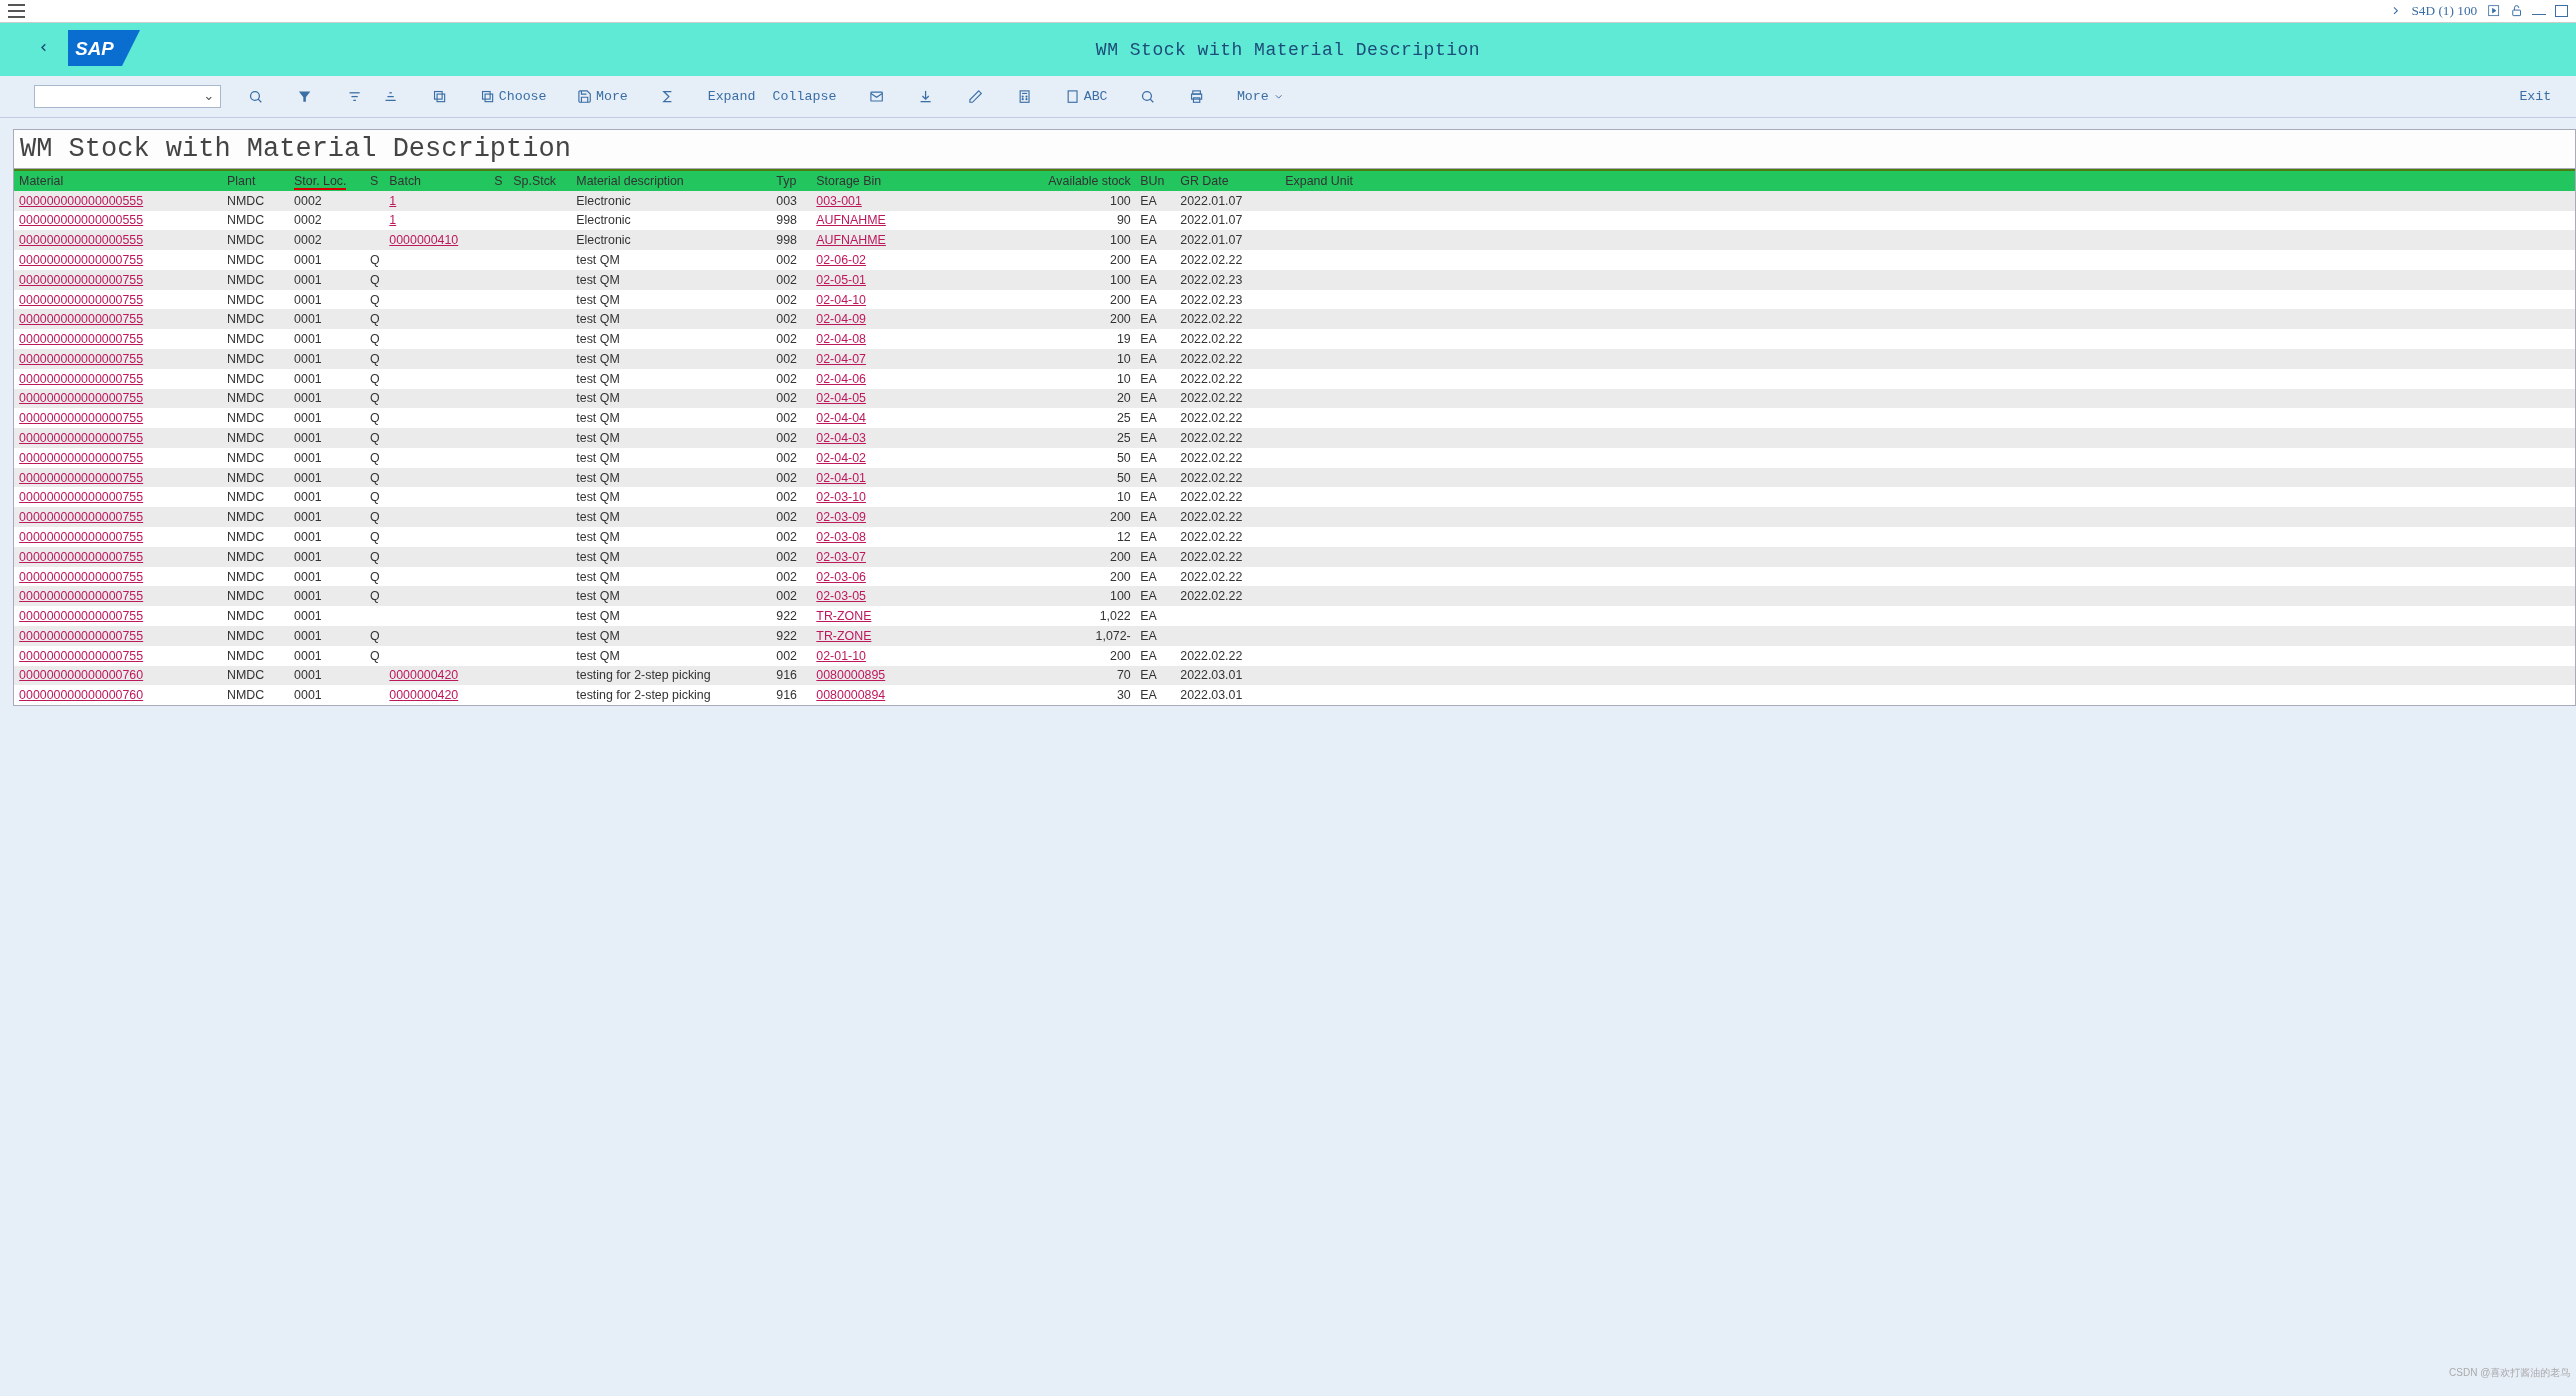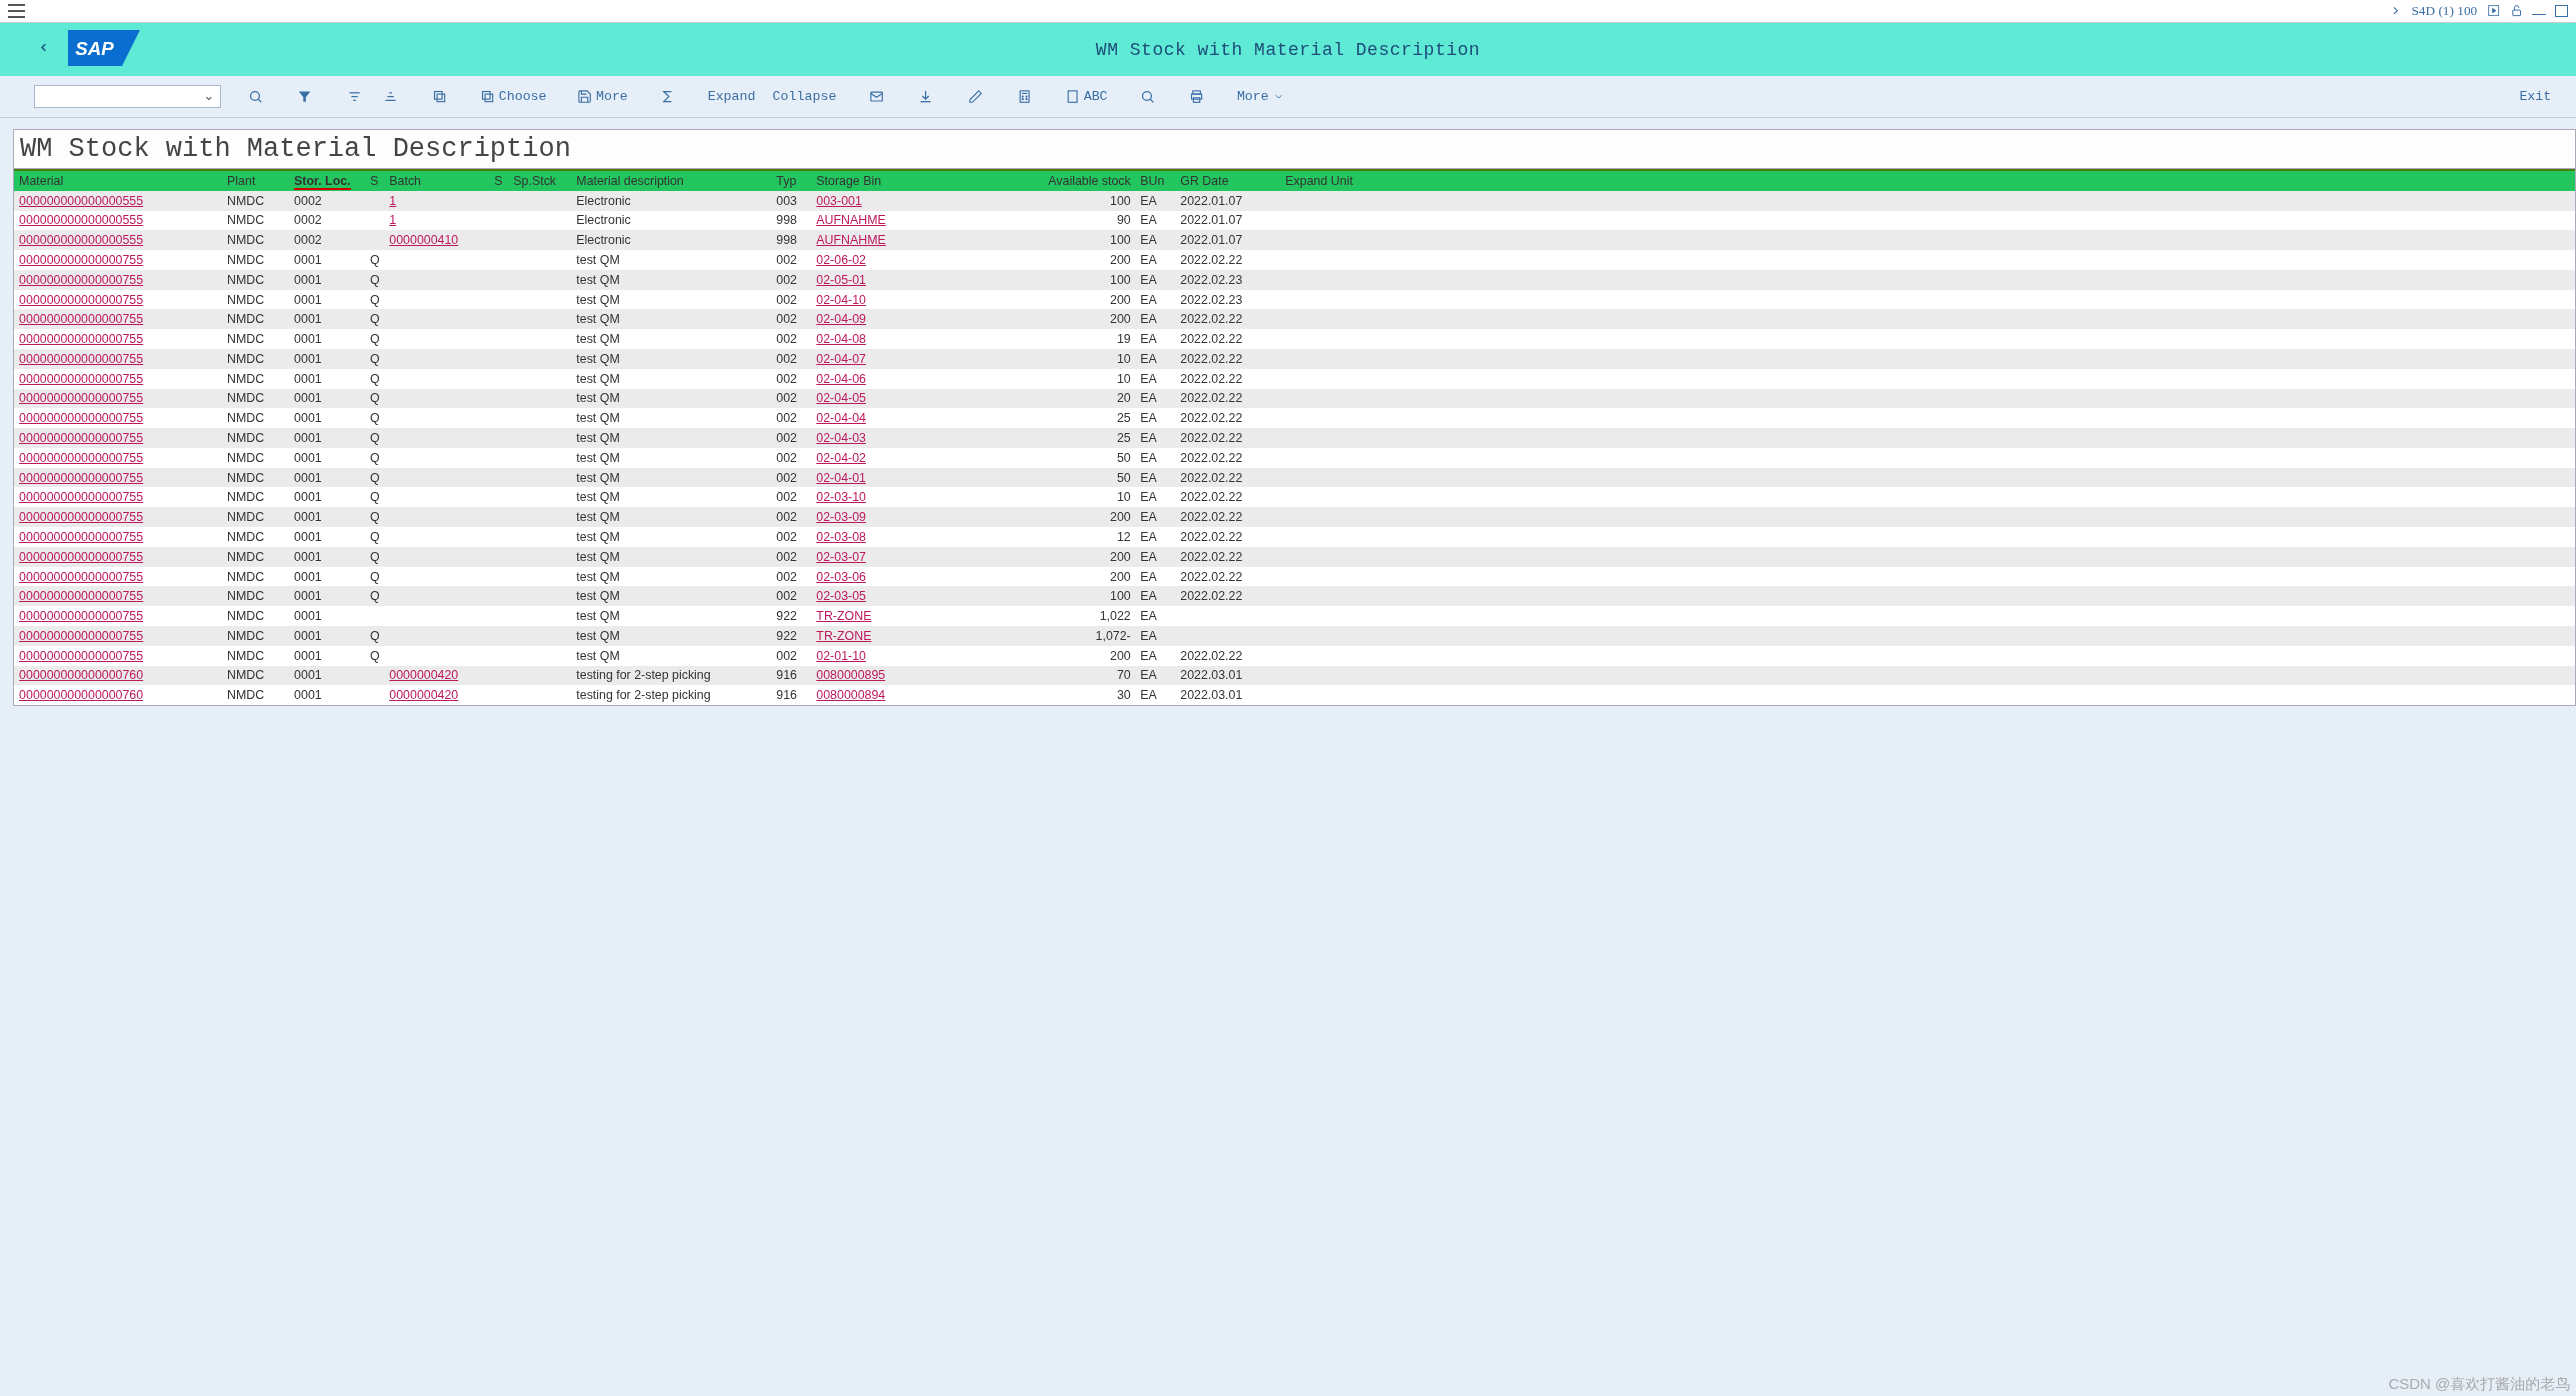--- a/index.html
+++ b/index.html
@@ -30,23 +30,23 @@
   .content { padding: 11.4px 0 0 13.3px; }
   .page-title { font-family: "Courier New", monospace; font-size: 27px; color: #444; border: 1px solid #aab; border-bottom: none; background: #fdfdfd; padding: 3.8px 5.7px; }
   
   .table-wrap { border: 1px solid #aab; overflow: auto; background: #fff; }
   table { border-collapse: collapse; width: 100%; font-size: 12.4px; }
   th { text-align: left; font-weight: normal; background: #22c55e; padding: 2.9px 4.8px; border-top: 2px solid #4d7c0f;  white-space: nowrap; }
   td { padding: 2.9px 4.8px; white-space: nowrap; }
   tr.zebra td { background: #ebebeb; }
   .link { text-decoration: underline; color: #be185d; cursor: pointer; }
   .right { text-align: right; }
-  .red-underline { border-bottom: 2.4px solid #d40000; padding-bottom: 0; font-weight: bold; }
+  .red-underline { border-bottom: 2.4px solid #d40000; padding-bottom: 0; }
   
-  .watermark { position: fixed; right: 5.7px; bottom: 2px; font-size: 15px; color: #aaa; font-family: Arial; }
+  .watermark { position: fixed; right: 5.7px; bottom: 16px; font-size: 10px; color: #aaa; font-family: Arial; }
 </style>
 </head>
 <body>
 
 <div class="titlebar">
   <div class="titlebar-left">
     <div class="hamburger">
         <span></span>
         <span></span>
         <span></span>

